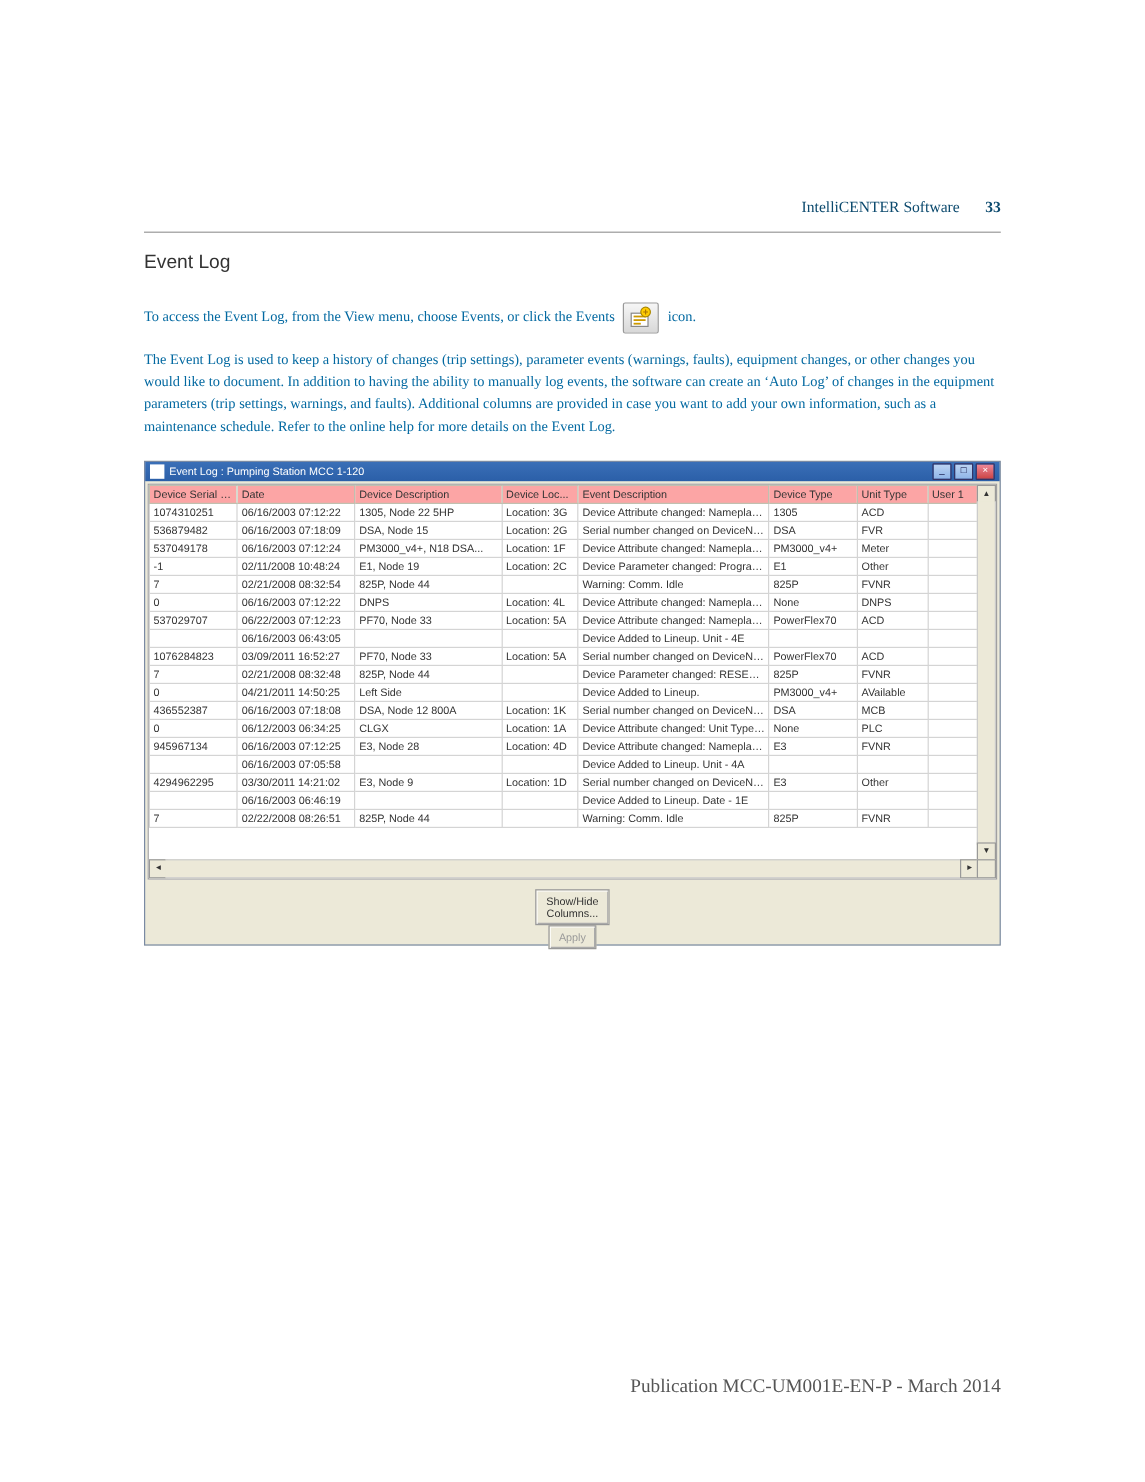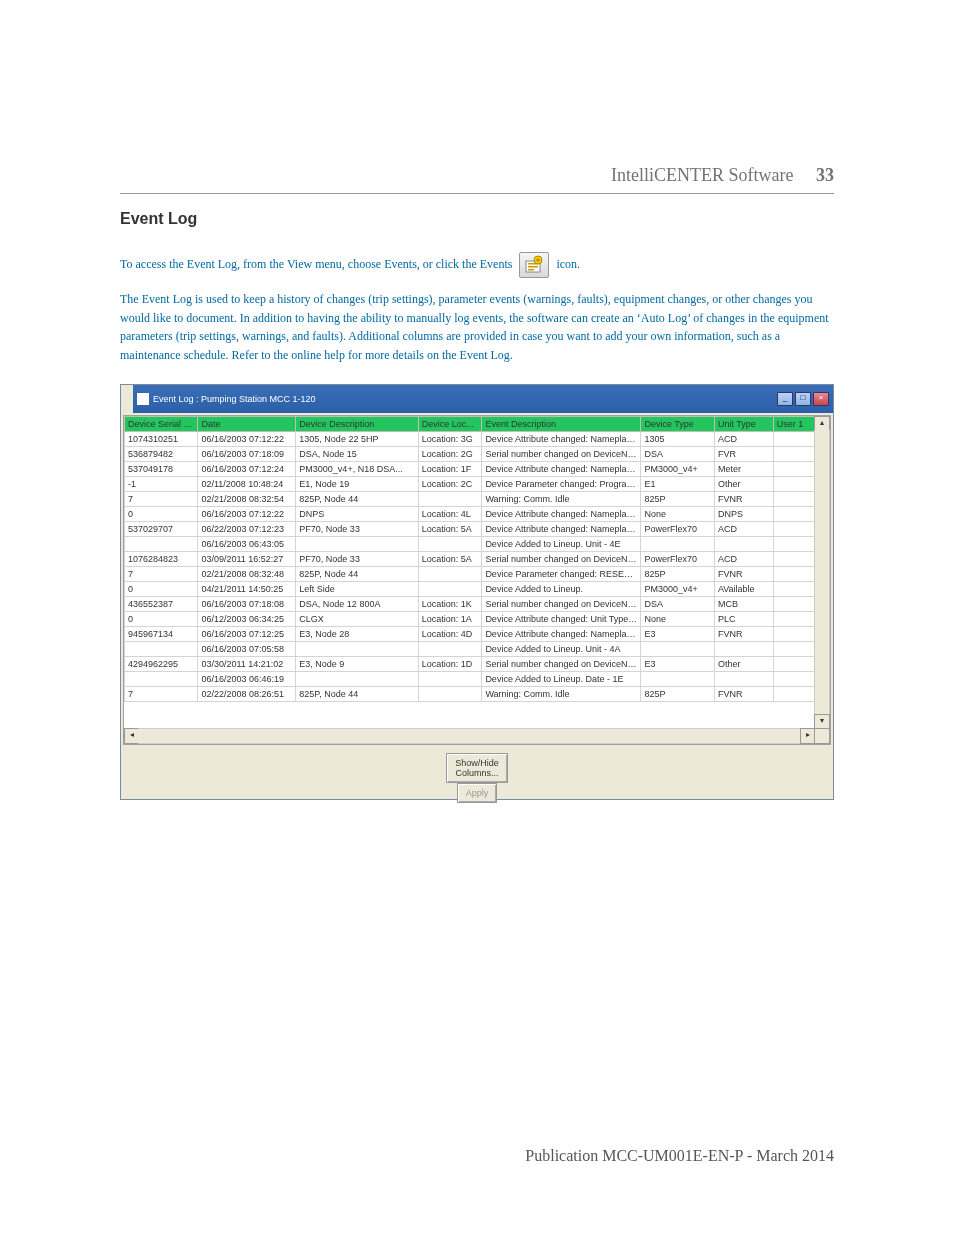--- a/index.html
+++ b/index.html
@@ -13,39 +13,39 @@
   .page {
     padding: 140px 120px 60px 120px;
     position: relative;
     min-height: 1235px;
     box-sizing: border-box;
   }
   .header-right {
     position: absolute;
     top: 165px;
     right: 120px;
-    font-size: 18px;
-    color: #737373;
+    font-size: 13px;
+    color: #0c4a6e;
     text-align: right;
   }
   .header-right .pagenum {
     font-weight: bold;
     margin-left: 18px;
   }
   hr.header-rule {
     position: absolute;
     top: 185px;
     left: 120px;
     right: 120px;
     border: none;
     border-top: 1px solid #999;
   }
   h2.section-heading {
     font-family: Arial, Helvetica, sans-serif;
-    font-weight: bold;
+    font-weight: normal;
     font-size: 16px;
     margin: 70px 0 24px 0;
   }
   p.body-text {
     font-size: 12px;
     line-height: 1.55;
     margin: 12px 0;
     color: #0369a1;
   }
   .icon-wrap {
@@ -65,27 +65,26 @@
     margin-top: 20px;
     border: 1px solid #7a8aa3;
     width: 712px;
     font-family: Tahoma, Arial, sans-serif;
     font-size: 9px;
     background: #ece9d8;
   }
   .titlebar {
     background: linear-gradient(#3a6fb7,#2b5fa8);
     color: #fff;
-    height: 28px;
+    height: 16px;
     line-height: 18px;
     padding: 0 4px;
     display: flex;
     align-items: center;
     justify-content: space-between;
-    margin-left: 12px;
   }
   .titlebar .title-left { display:flex; align-items:center; gap:4px; }
   .titlebar .win-icon { width:12px; height:12px; background:#fff; display:inline-block; }
   .titlebar .win-controls { display:flex; gap:2px; }
   .titlebar .win-btn {
     width:14px; height:12px;
     background: linear-gradient(#bcd3f2,#8fb5e8);
     border:1px solid #336; border-radius:1px;
     font-size:8px; line-height:10px; text-align:center;
     color:#003;
@@ -98,21 +97,21 @@
     height: 328px;
     overflow: hidden;
     position: relative;
   }
   table.event-grid {
     border-collapse: collapse;
     width: 100%;
     table-layout: fixed;
   }
   table.event-grid th {
-    background: #22c55e;
+    background: #fca5a5;
     border: 1px solid #c0c0b0;
     font-weight: normal;
     text-align: left;
     padding: 2px 3px;
     white-space: nowrap;
     overflow: hidden;
     text-overflow: ellipsis;
     font-size: 9px;
   }
   table.event-grid td {

